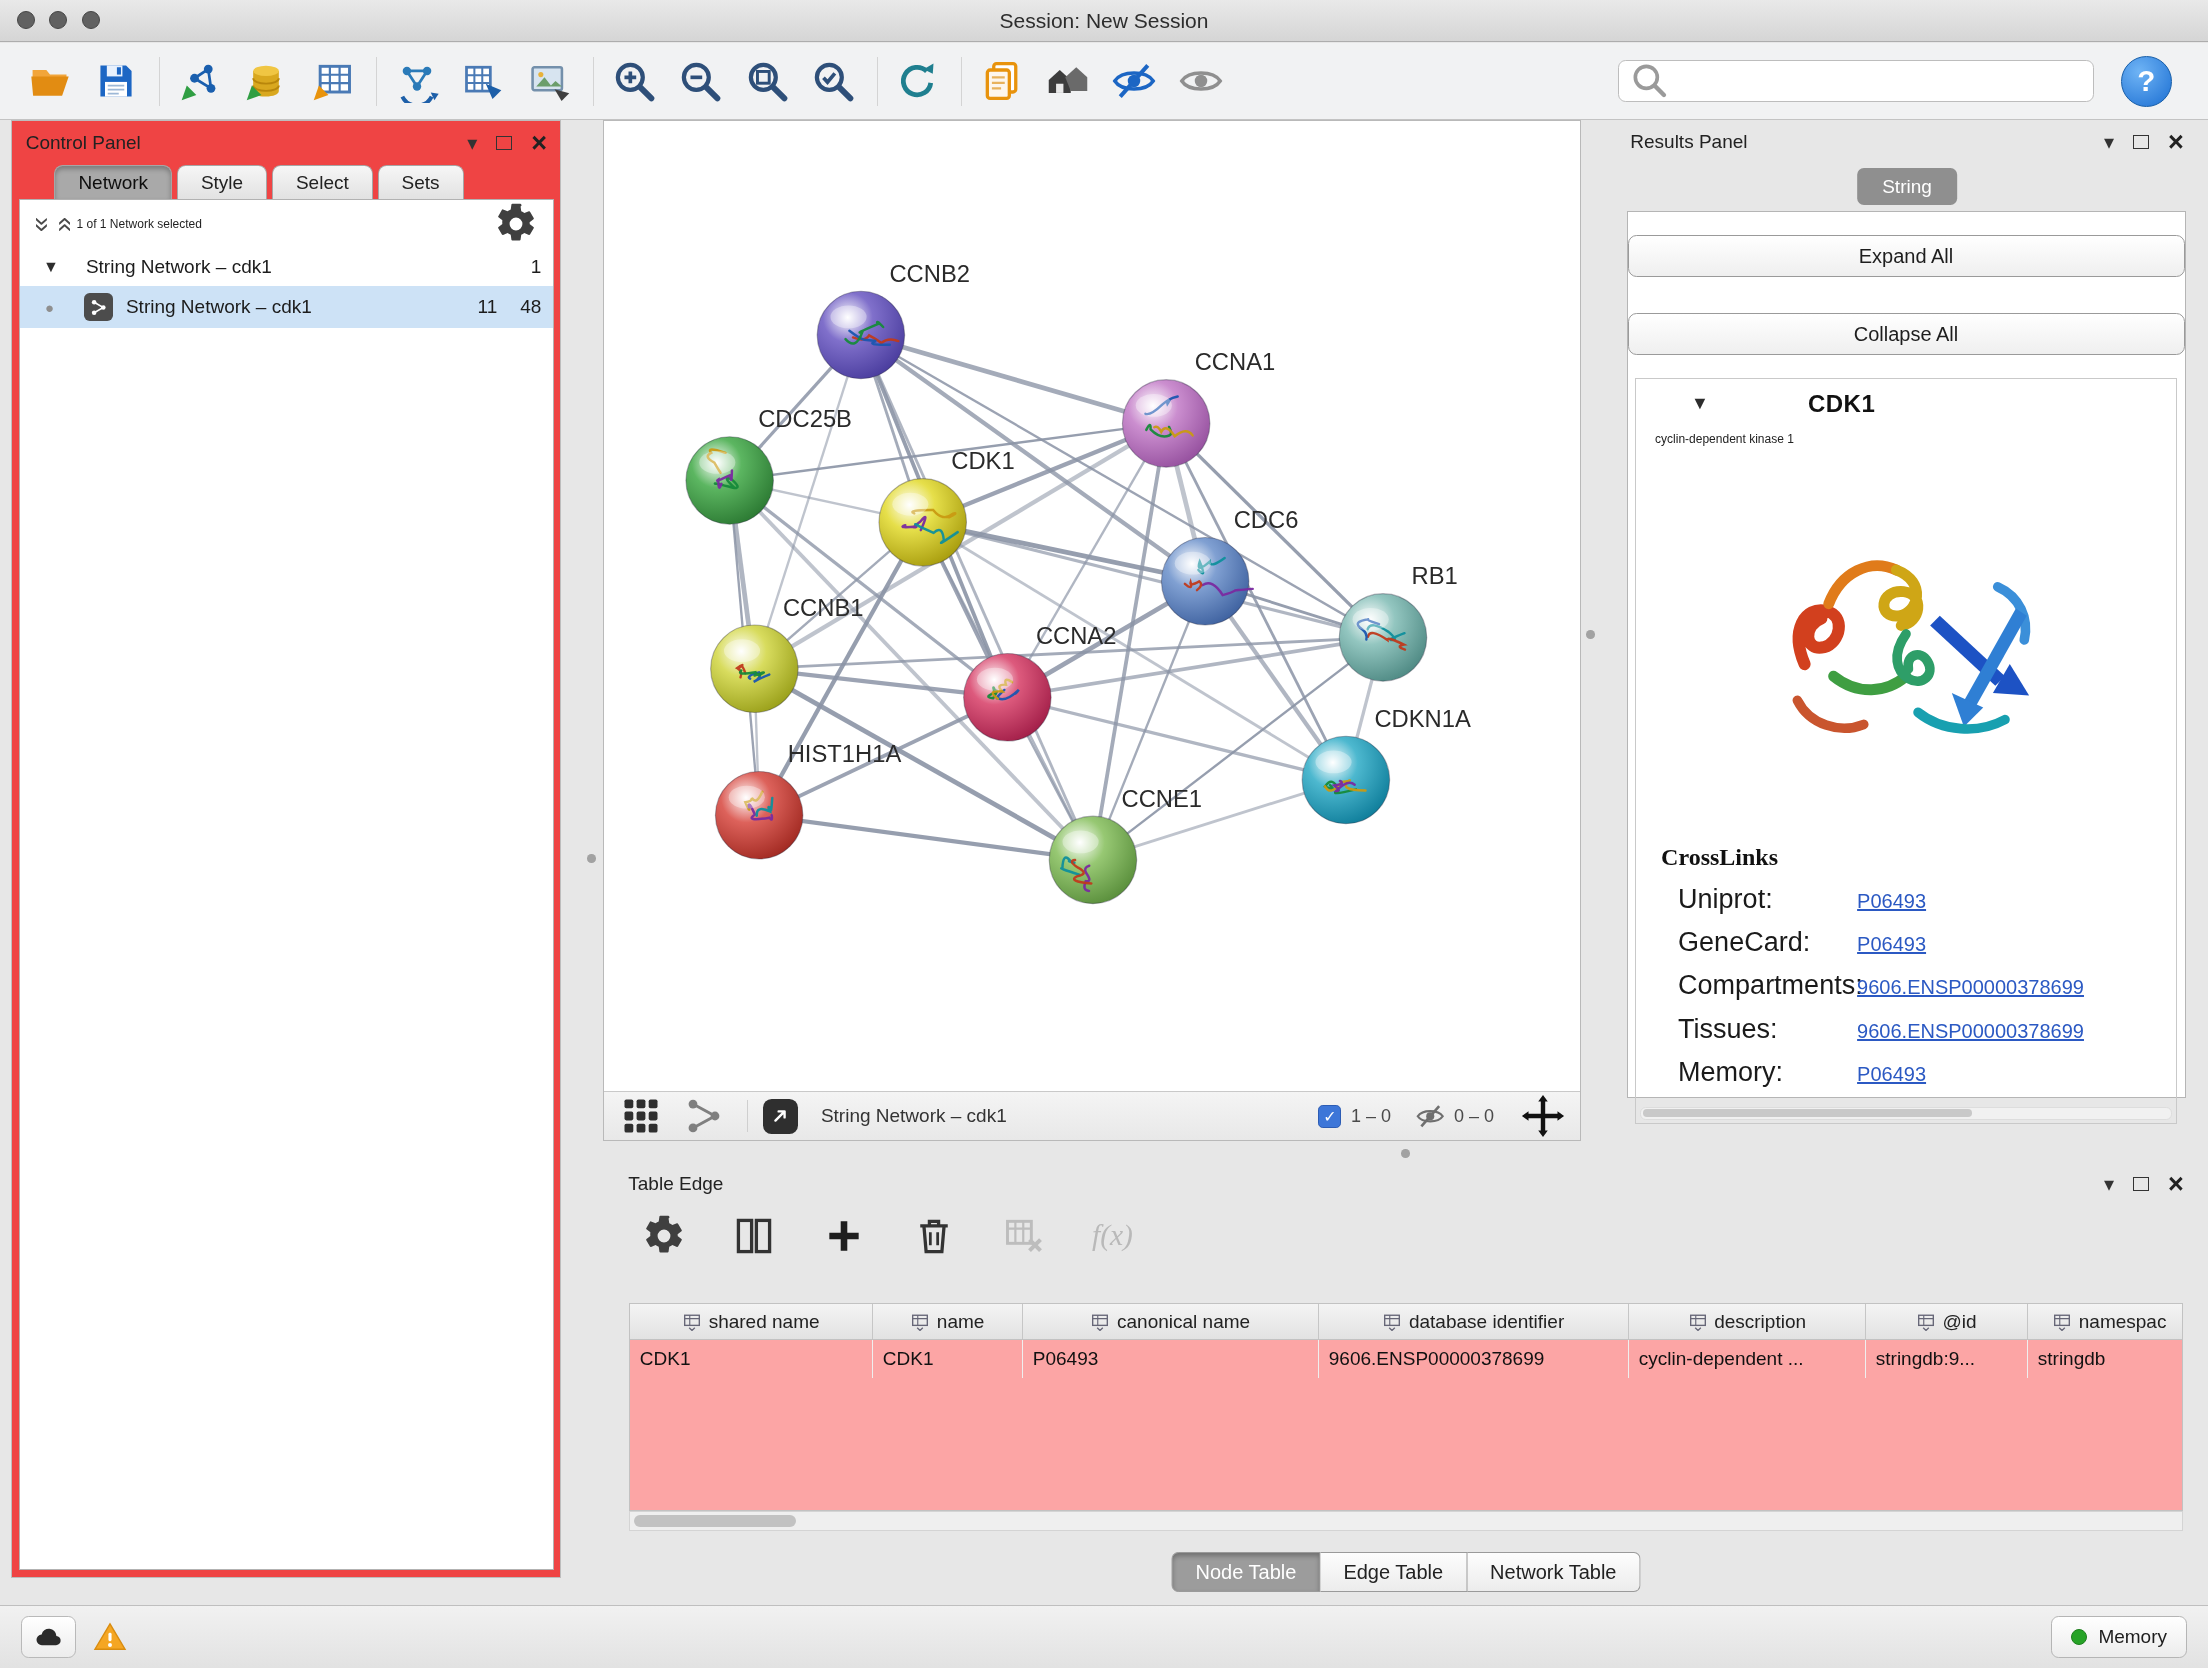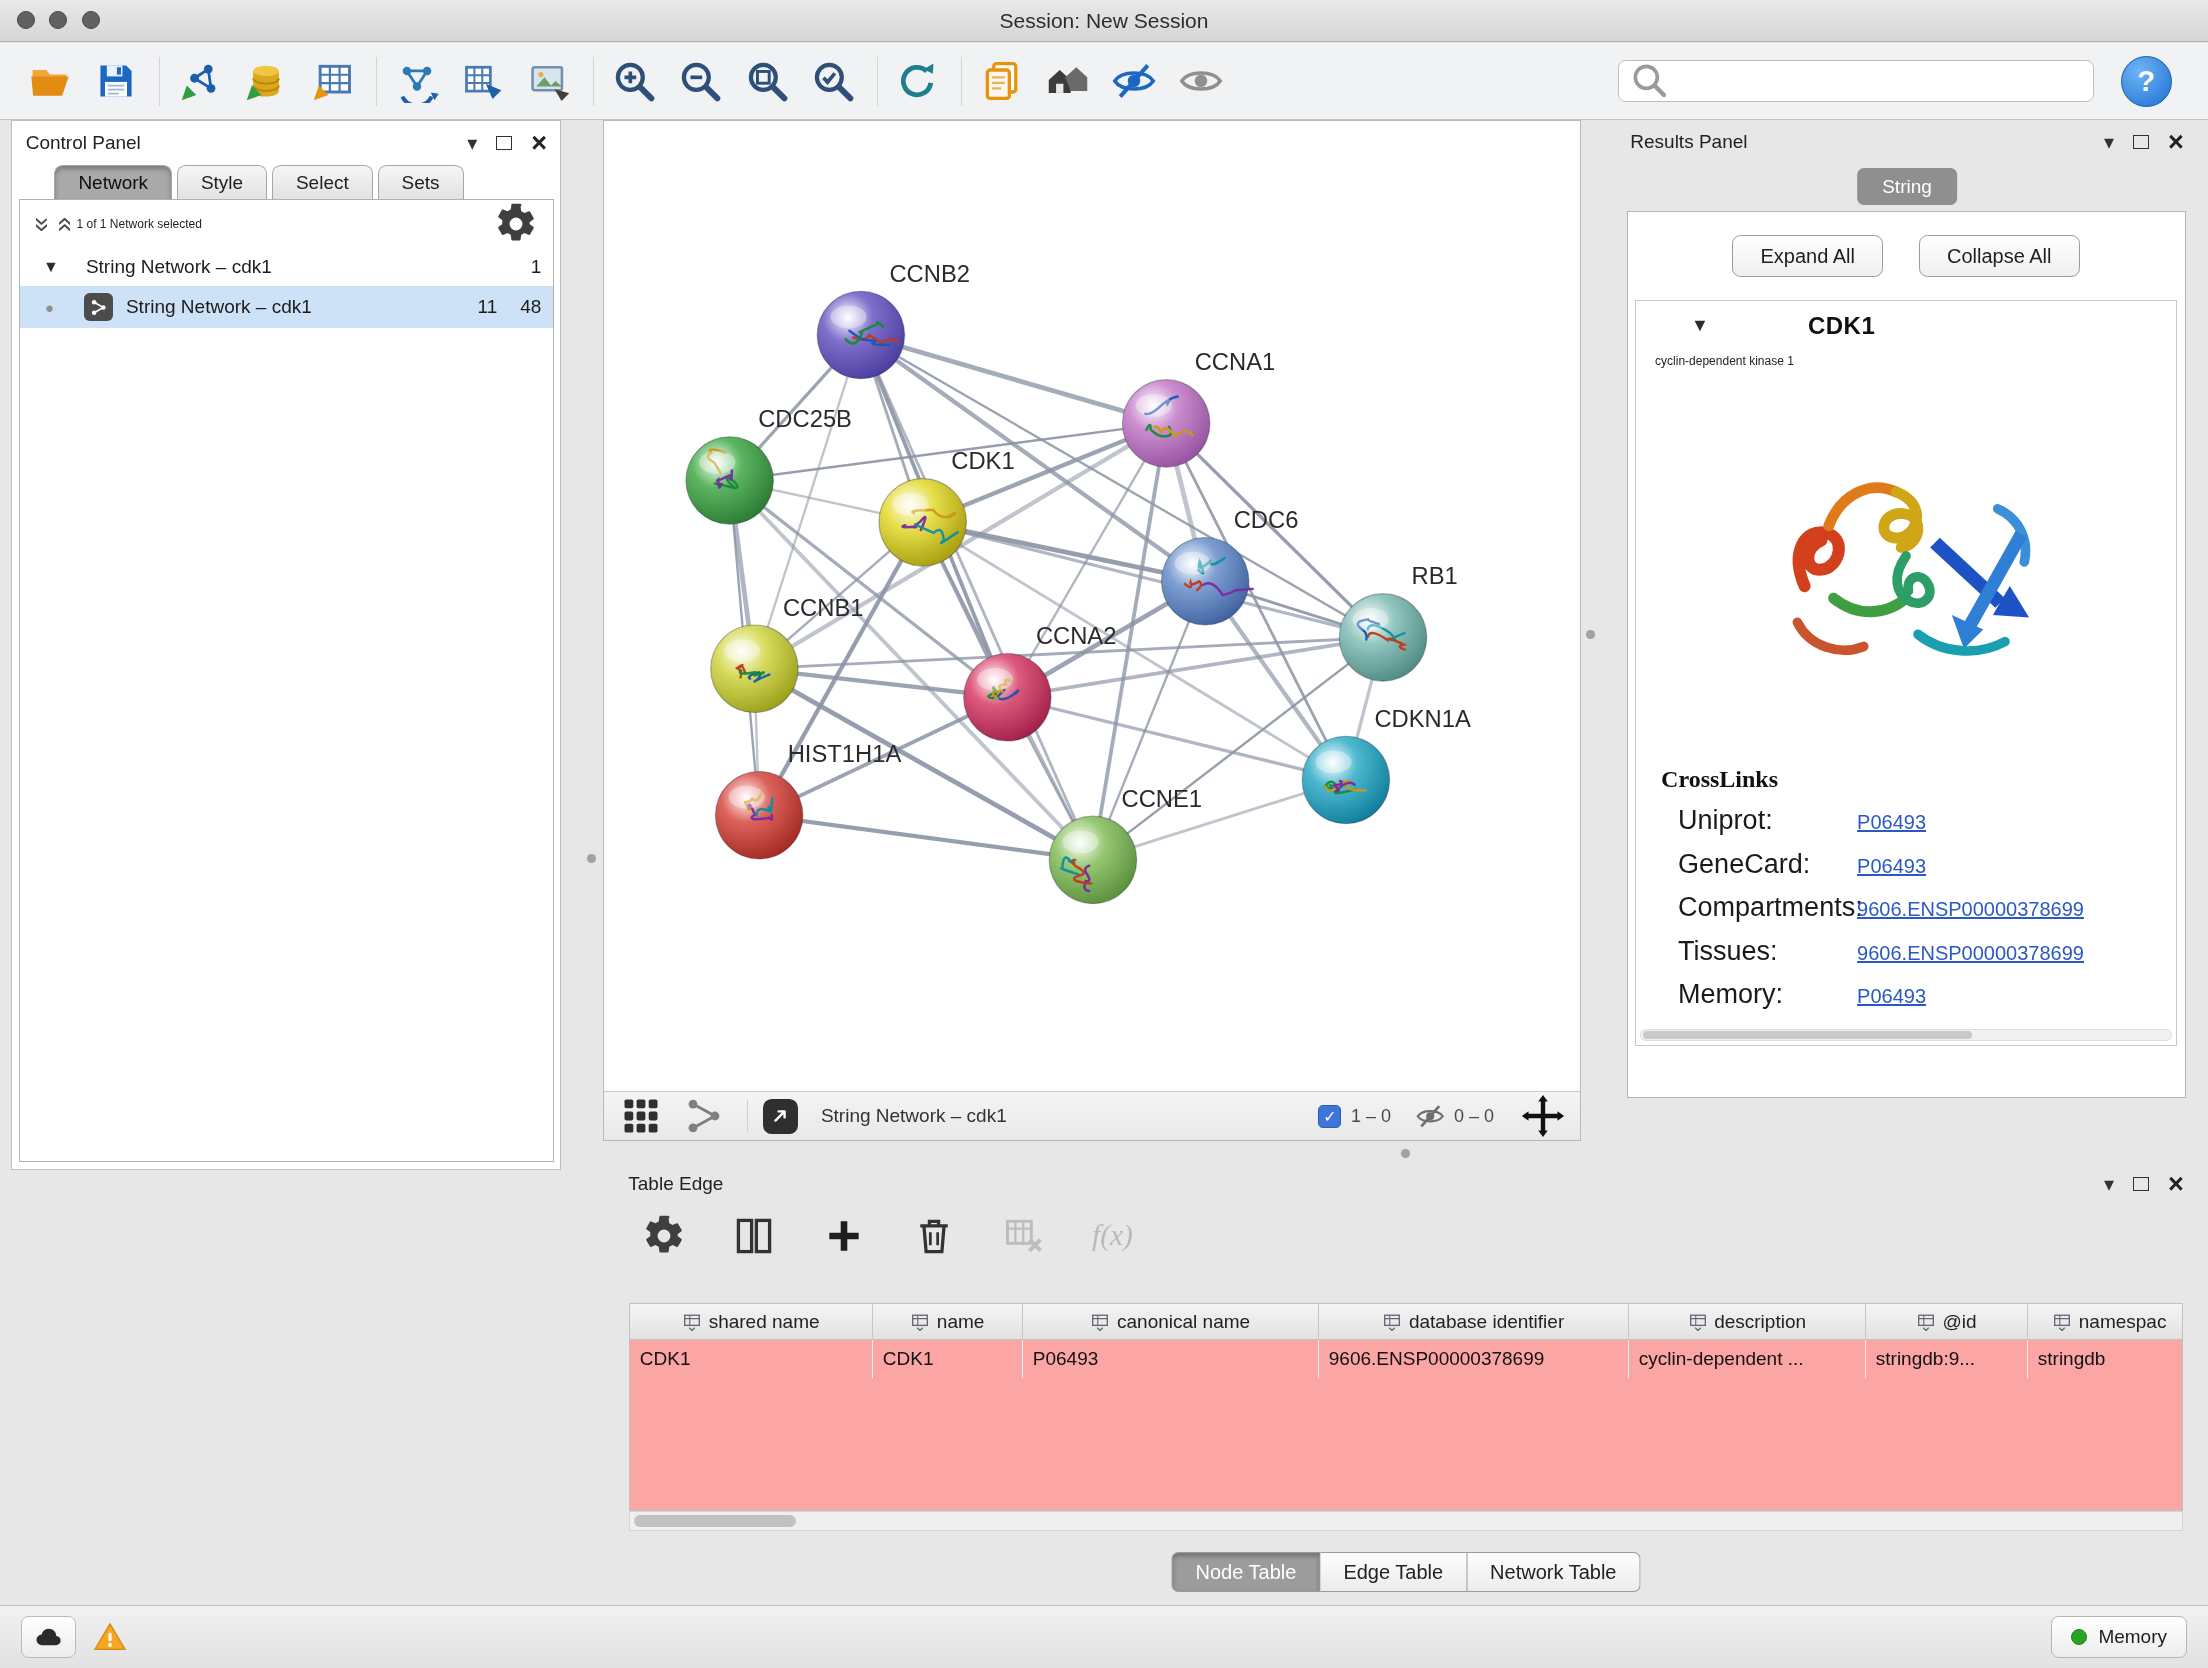--- a/index.html
+++ b/index.html
@@ -25,21 +25,21 @@
 
   
   .phead{height:44px;display:flex;align-items:center;padding:0 13.3px;}
   .ptitle{font-size:19px;color:#222;}
   .pctl{margin-left:auto;display:flex;align-items:center;gap:19px;color:#333;}
   .pc-caret{font-size:20px;line-height:1;}
   .pc-float{width:16px;height:14.3px;border:1.9px solid #333;display:inline-block;}
   .pc-close{font-size:27px;font-weight:bold;line-height:1;color:#222;}
 
   
-  #control-panel{position:absolute;left:11.4px;top:120px;width:550px;height:1050px;background:#ffffff;border:1px solid #bdbdbd;}
+  #control-panel{position:absolute;left:11.4px;top:120px;width:550px;height:1458px;background:#ef4444;border:1px solid #bdbdbd;}
   .cp-tabs{display:flex;padding-left:42px;gap:4.8px;height:34px;}
   .cp-tab{padding:0 23px;display:flex;align-items:center;font-size:19px;border:1px solid #a6a6a6;border-bottom:none;border-radius:8.6px 8.6px 0 0;background:linear-gradient(#f6f6f6,#e2e2e2);color:#222;text-align:right;}
   .cp-tab.sel{background:#a9a9a9;box-shadow:inset 0 2.9px 4.8px rgba(0,0,0,.28);color:#0e0e0e;}
   .cp-body{position:absolute;left:6.7px;right:6.7px;top:78px;bottom:6.7px;background:#fff;border:1px solid #b2b2b2;}
   .tree-bar{height:48px;display:flex;align-items:center;padding:0 15px;}
   .chev{display:inline-block;font-size:27px;color:#4a4a4a;transform:rotate(90deg);margin-right:5.7px;}
   .chev.up{transform:rotate(-90deg);}
   .tree-status{flex:1;text-align:left;font-size:12px;color:#1f1f1f;}
   .gear-btn{border:none;background:none;display:flex;}
   .gear-btn svg{width:29.5px;height:29.5px;}
@@ -67,21 +67,21 @@
   .nspacer{flex:1;}
   .ncount{display:flex;align-items:center;gap:9.5px;margin-left:25px;font-size:18px;color:#4a4a4a;}
   .ckbox{width:23px;height:23px;border-radius:4.8px;background:#3d76d8;color:#fff;font-size:16px;display:flex;align-items:center;justify-content:center;border:1px solid #2c5cb4;}
   .cross-btn{border:none;background:none;display:flex;margin-left:27px;}
   .cross-btn svg{width:34px;height:34px;}
 
   
   #results-panel{position:absolute;left:1617px;top:120px;width:580px;height:1021px;}
   .rtab{position:absolute;left:50%;top:48px;transform:translateX(-50%);background:#8f8f8f;color:#fff;font-size:19px;padding:7.6px 25px;border-radius:6.7px;}
   .rcard{position:absolute;left:9.5px;top:91px;width:559px;height:887px;background:#fff;border:1px solid #b5b5b5;}
-  .rbtns{display:flex;justify-content:center;gap:36px;margin-top:23px;}
+  .rbtns{display:flex;justify-content:center;gap:36px;margin-top:23px;flex-direction:column;}
   .rbtn{border:1.9px solid #9a9a9a;border-radius:8.6px;background:linear-gradient(#fff,#efefef);font-size:20px;padding:8.6px 27px;color:#1e1e1e;}
   .gsec{margin:23px 7.6px 0;border:1px solid #c9c9c9;height:calc(100% - 139px);position:relative;overflow:hidden;}
   .gsec-head{display:flex;align-items:center;height:49px;}
   .gcaret{margin-left:55px;font-size:18px;color:#2d2d2d;}
   .gname{margin-left:99px;font-size:24px;font-weight:bold;color:#111;letter-spacing:0.5px;}
   .gdesc{margin-left:19px;margin-top:3.8px;font-size:12px;color:#222;}
   .gimg{display:block;margin:25px auto 0;width:380px;height:350px;}
   .xl-title{margin-left:25px;margin-top:23px;font-family:"Liberation Serif",serif;font-size:24px;font-weight:bold;color:#111;}
   .xl-row{display:flex;margin-left:42px;margin-top:12.4px;align-items:baseline;}
   .xl-label{width:179px;font-family:Liberation Sans, sans-serif;font-size:27px;color:#1a1a1a;flex:none;}

